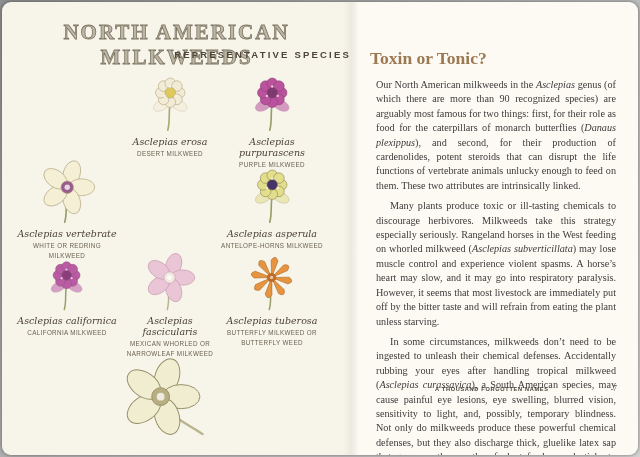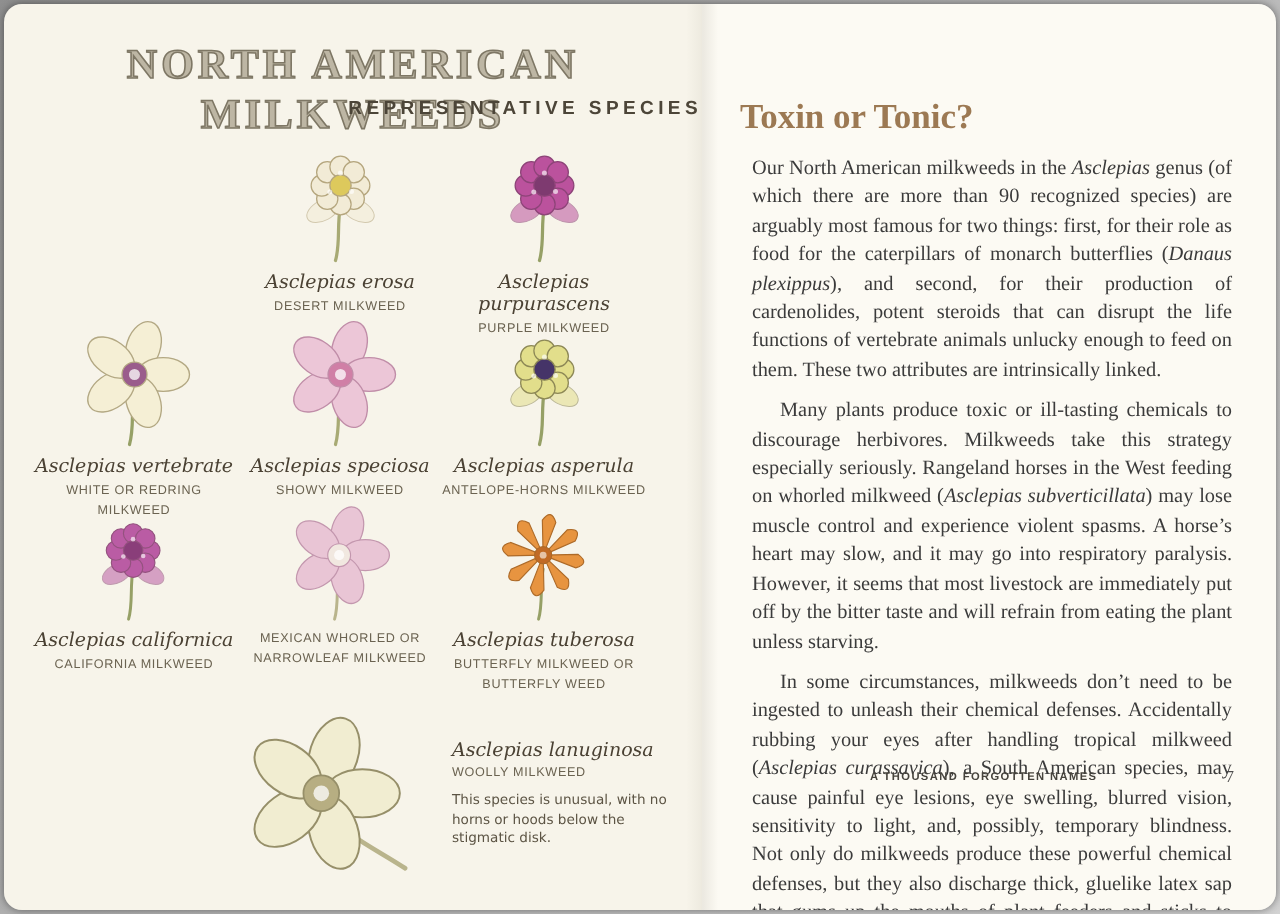--- a/index.html
+++ b/index.html
@@ -104,36 +104,20 @@
               <ellipse cx="50" cy="27" rx="13.5" ry="21" transform="rotate(162 50 50)" fill="#f5efd5" stroke="#b3a883" stroke-width="1.1"></ellipse>
               <ellipse cx="50" cy="27" rx="13.5" ry="21" transform="rotate(234 50 50)" fill="#f5efd5" stroke="#b3a883" stroke-width="1.1"></ellipse>
               <ellipse cx="50" cy="27" rx="13.5" ry="21" transform="rotate(306 50 50)" fill="#f5efd5" stroke="#b3a883" stroke-width="1.1"></ellipse>
               <circle cx="50" cy="50" r="10" fill="#9a5c8c" stroke="#b3a883" stroke-width="1"></circle>
               <circle cx="50" cy="50" r="4.4" fill="#ffffff" opacity="0.75"></circle>
             </svg>
           </div>
         <div class="sp-name">Asclepias vertebrate</div>
         <div class="sp-common">WHITE OR REDRING MILKWEED</div>
       </div>
-      <div class="cell c5">
-        <div class="flower">
-            <svg viewBox="0 0 100 112">
-              <path d="M50 62 C47 78 50 92 46 106" stroke="#a8aa74" fill="none" stroke-width="2.6" stroke-linecap="round"></path>
-              <ellipse cx="50" cy="27" rx="13.5" ry="21" transform="rotate(18 50 50)" fill="#ecc6d7" stroke="#c08da8" stroke-width="1.1"></ellipse>
-              <ellipse cx="50" cy="27" rx="13.5" ry="21" transform="rotate(90 50 50)" fill="#ecc6d7" stroke="#c08da8" stroke-width="1.1"></ellipse>
-              <ellipse cx="50" cy="27" rx="13.5" ry="21" transform="rotate(162 50 50)" fill="#ecc6d7" stroke="#c08da8" stroke-width="1.1"></ellipse>
-              <ellipse cx="50" cy="27" rx="13.5" ry="21" transform="rotate(234 50 50)" fill="#ecc6d7" stroke="#c08da8" stroke-width="1.1"></ellipse>
-              <ellipse cx="50" cy="27" rx="13.5" ry="21" transform="rotate(306 50 50)" fill="#ecc6d7" stroke="#c08da8" stroke-width="1.1"></ellipse>
-              <circle cx="50" cy="50" r="10" fill="#d07fa6" stroke="#c08da8" stroke-width="1"></circle>
-              <circle cx="50" cy="50" r="4.4" fill="#ffffff" opacity="0.75"></circle>
-            </svg>
-          </div>
-        <div class="sp-name">Asclepias speciosa</div>
-        <div class="sp-common">SHOWY MILKWEED</div>
-      </div>
       <div class="cell c6">
         <div class="flower">
             <svg viewBox="0 0 100 112">
               <path d="M50 62 C47 78 50 92 46 106" stroke="#96a066" fill="none" stroke-width="2.6" stroke-linecap="round"></path>
               <ellipse cx="36" cy="66" rx="14" ry="8" transform="rotate(-28 36 66)" fill="#e2de8b" opacity="0.55" stroke="#8d8856" stroke-width="0.8"></ellipse>
               <ellipse cx="64" cy="66" rx="14" ry="8" transform="rotate(28 64 66)" fill="#e2de8b" opacity="0.55" stroke="#8d8856" stroke-width="0.8"></ellipse>
               <circle cx="65.0" cy="46.0" r="8.5" fill="#e2de8b" stroke="#8d8856" stroke-width="1"></circle>
               <circle cx="60.6" cy="56.6" r="8.5" fill="#e2de8b" stroke="#8d8856" stroke-width="1"></circle>
               <circle cx="50.0" cy="61.0" r="8.5" fill="#e2de8b" stroke="#8d8856" stroke-width="1"></circle>
               <circle cx="39.4" cy="56.6" r="8.5" fill="#e2de8b" stroke="#8d8856" stroke-width="1"></circle>
@@ -179,20 +163,21 @@
               <path d="M50 62 C47 78 50 92 46 106" stroke="#b9b48c" fill="none" stroke-width="2.6" stroke-linecap="round"></path>
               <ellipse cx="50" cy="27" rx="13.5" ry="21" transform="rotate(18 50 50)" fill="#e9c5d5" stroke="#c397ae" stroke-width="1.1"></ellipse>
               <ellipse cx="50" cy="27" rx="13.5" ry="21" transform="rotate(90 50 50)" fill="#e9c5d5" stroke="#c397ae" stroke-width="1.1"></ellipse>
               <ellipse cx="50" cy="27" rx="13.5" ry="21" transform="rotate(162 50 50)" fill="#e9c5d5" stroke="#c397ae" stroke-width="1.1"></ellipse>
               <ellipse cx="50" cy="27" rx="13.5" ry="21" transform="rotate(234 50 50)" fill="#e9c5d5" stroke="#c397ae" stroke-width="1.1"></ellipse>
               <ellipse cx="50" cy="27" rx="13.5" ry="21" transform="rotate(306 50 50)" fill="#e9c5d5" stroke="#c397ae" stroke-width="1.1"></ellipse>
               <circle cx="50" cy="50" r="10" fill="#f1e8e0" stroke="#c397ae" stroke-width="1"></circle>
               <circle cx="50" cy="50" r="4.4" fill="#ffffff" opacity="0.75"></circle>
             </svg>
           </div>
+        <div class="sp-name">Asclepias fascicularis</div>
         <div class="sp-common">MEXICAN WHORLED OR NARROWLEAF MILKWEED</div>
       </div>
       <div class="cell c9">
         <div class="flower">
             <svg viewBox="0 0 100 112">
               <path d="M50 62 C47 78 50 92 46 106" stroke="#96a066" fill="none" stroke-width="2.6" stroke-linecap="round"></path>
               <path d="M50 50 L44 20 Q50 8 56 20 Z" transform="rotate(10 50 50)" fill="#e79440" stroke="#ad6a28" stroke-width="1"></path>
               <path d="M50 50 L44 20 Q50 8 56 20 Z" transform="rotate(55 50 50)" fill="#e79440" stroke="#ad6a28" stroke-width="1"></path>
               <path d="M50 50 L44 20 Q50 8 56 20 Z" transform="rotate(100 50 50)" fill="#e79440" stroke="#ad6a28" stroke-width="1"></path>
               <path d="M50 50 L44 20 Q50 8 56 20 Z" transform="rotate(145 50 50)" fill="#e79440" stroke="#ad6a28" stroke-width="1"></path>
@@ -213,25 +198,20 @@
             <path d="M52 60 C64 74 82 82 97 92" stroke="#b9b48c" fill="none" stroke-width="2.6" stroke-linecap="round"></path>
             <ellipse cx="50" cy="27" rx="13.5" ry="21" transform="rotate(18 50 50)" fill="#f1edd1" stroke="#968f69" stroke-width="1.1"></ellipse>
             <ellipse cx="50" cy="27" rx="13.5" ry="21" transform="rotate(90 50 50)" fill="#f1edd1" stroke="#968f69" stroke-width="1.1"></ellipse>
             <ellipse cx="50" cy="27" rx="13.5" ry="21" transform="rotate(162 50 50)" fill="#f1edd1" stroke="#968f69" stroke-width="1.1"></ellipse>
             <ellipse cx="50" cy="27" rx="13.5" ry="21" transform="rotate(234 50 50)" fill="#f1edd1" stroke="#968f69" stroke-width="1.1"></ellipse>
             <ellipse cx="50" cy="27" rx="13.5" ry="21" transform="rotate(306 50 50)" fill="#f1edd1" stroke="#968f69" stroke-width="1.1"></ellipse>
             <circle cx="50" cy="50" r="10" fill="#b7ae82" stroke="#968f69" stroke-width="1"></circle>
             <circle cx="50" cy="50" r="4.4" fill="#ffffff" opacity="0.75"></circle>
           </svg>
         </div>
-      <div id="lanuginosa-label">
-        <div class="sp-name">Asclepias lanuginosa</div>
-        <div class="sp-common">WOOLLY MILKWEED</div>
-        <div class="sp-note">This species is unusual, with no horns or hoods below the stigmatic disk.</div>
-      </div>
     </div>
 
     <div id="right-page">
       <div id="text-col">
         <h2 class="section-heading">Toxin or Tonic?</h2>
         <p class="body-para">Our North American milkweeds in the <em>Asclepias</em> genus (of which there are more than 90 recognized species) are arguably most famous for two things: first, for their role as food for the caterpillars of monarch butterflies (<em>Danaus plexippus</em>), and second, for their production of cardenolides, potent steroids that can disrupt the life functions of vertebrate animals unlucky enough to feed on them. These two attributes are intrinsically linked.</p>
         <p class="body-para indent">Many plants produce toxic or ill-tasting chemicals to discourage herbivores. Milkweeds take this strategy especially seriously. Rangeland horses in the West feeding on whorled milkweed (<em>Asclepias subverticillata</em>) may lose muscle control and experience violent spasms. A horse’s heart may slow, and it may go into respiratory paralysis. However, it seems that most livestock are immediately put off by the bitter taste and will refrain from eating the plant unless starving.</p>
         <p class="body-para indent">In some circumstances, milkweeds don’t need to be ingested to unleash their chemical defenses. Accidentally rubbing your eyes after handling tropical milkweed (<em>Asclepias curassavica</em>), a South American species, may cause painful eye lesions, eye swelling, blurred vision, sensitivity to light, and, possibly, temporary blindness. Not only do milkweeds produce these powerful chemical defenses, but they also discharge thick, gluelike latex sap that gums up the mouths of plant feeders and sticks to clothes and skin.</p>
 
       </div>

